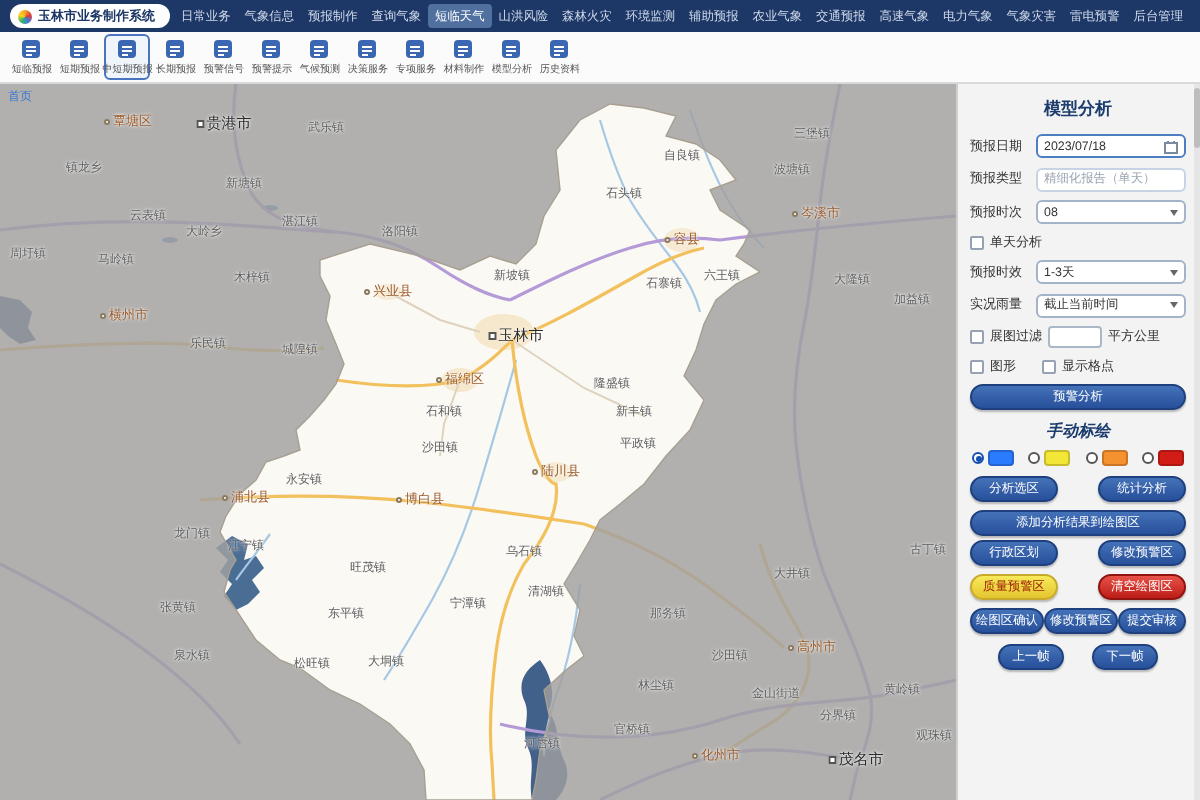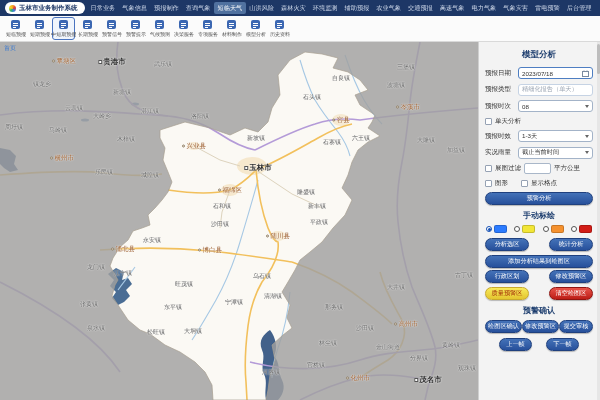--- a/index.html
+++ b/index.html
@@ -29,28 +29,28 @@
   .content { height:358px; display:flex; }
   .map-wrap { position:relative; width:478px; height:358px; background:#a8a8a8; overflow:hidden; }
   .map-wrap svg { position:absolute; left:0; top:0; }
   .label-layer { position:absolute; inset:0; pointer-events:none; }
   .maplabel { position:absolute; transform:translate(-50%,-50%); white-space:nowrap; display:flex; align-items:center; gap:1.5px;
               text-shadow:0 0 2px rgba(255,255,255,.85), 0 0 1px rgba(255,255,255,.85); }
   .maplabel .mk { flex:none; }
   .town { font-size:6px; color:#5d5d5d; }
   .county { font-size:6.5px; color:#9a5a28; }
   .county .mk { width:3px; height:3px; border:1px solid #8c7a5e; border-radius:50%; background:#fff; }
-  .city { font-size:7.5px; font-weight:bold; color:#2b2b2b; }
+  .city { font-size:7.5px; font-weight:normal; color:#2b2b2b; }
   .city .mk { width:3.5px; height:3.5px; border:1px solid #555; background:#fff; }
   .breadcrumb { position:absolute; left:4px; top:2px; font-size:6px; color:#3a78d0; }
 
   
   .panel { width:122px; background:#f3f3f3; border-left:1px solid #cfcfcf; padding:5px 7px 3px 6px; position:relative; }
   .panel-title { text-align:center; color:#1c3d6e; font-weight:bold; font-size:8.5px; margin:2px 0 6px; }
-  .section-title { text-align:center; color:#1c3d6e; font-weight:bold; font-size:8px; margin:5px 0 4px; }
+  .section-title { text-align:center; color:#1c3d6e; font-weight:bold; font-size:8px; margin:5px 0 4px;font-style:italic; }
   .form-row { display:flex; align-items:center; margin-bottom:4.5px; }
   .form-label { width:33px; flex:none; font-size:6.5px; color:#333; }
   .input-box { flex:1; height:12px; background:#fff; border:1px solid #4e7ec2; border-radius:3px; display:flex; align-items:center; justify-content:space-between; padding:0 3px; font-size:6.2px; color:#333; }
   .input-box.muted { border-color:#c6d3e4; color:#9aa4b2; }
   .input-box.select { border-color:#a3b3c8; }
   .chev { width:0; height:0; border-left:2.5px solid transparent; border-right:2.5px solid transparent; border-top:3.5px solid #666; flex:none; }
   .checkbox { width:7px; height:7px; background:#fff; border:1px solid #96a2b4; border-radius:1px; flex:none; margin-right:3px; }
   .check-label { font-size:6.5px; color:#333; }
   .mini-input { width:27px; height:11px; background:#fff; border:1px solid #a9b7c9; border-radius:2px; margin:0 3px; }
   .btn { display:flex; align-items:center; justify-content:center; height:13px; border-radius:7px; font-size:6.2px; color:#fff;
@@ -514,21 +514,20 @@
 
     <div class="btn-row">
       <div class="btn">行政区划</div>
       <div class="btn">修改预警区</div>
     </div>
     <div class="btn-row">
       <div class="btn yellow">质量预警区</div>
       <div class="btn red">清空绘图区</div>
     </div>
 
-    <div class="section-title">预警确认</div>
     <div class="btn-row3">
       <div class="btn">绘图区确认</div>
       <div class="btn">修改预警区</div>
       <div class="btn">提交审核</div>
     </div>
     <div class="nav-btn-row">
       <div class="btn">上一帧</div>
       <div class="btn">下一帧</div>
     </div>
 

